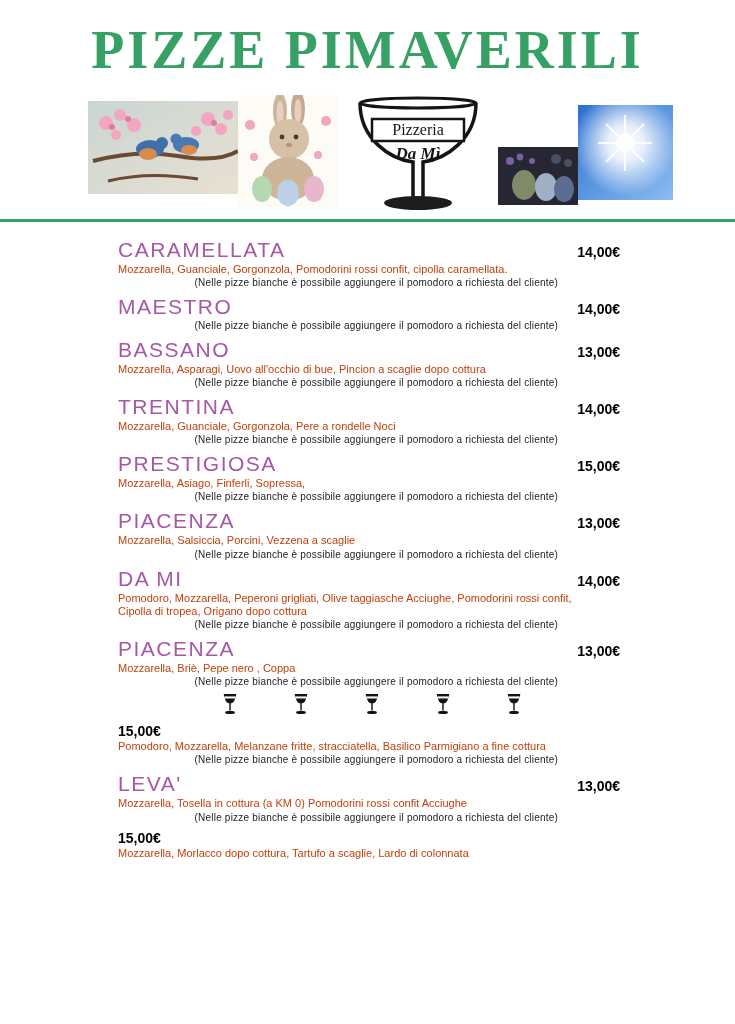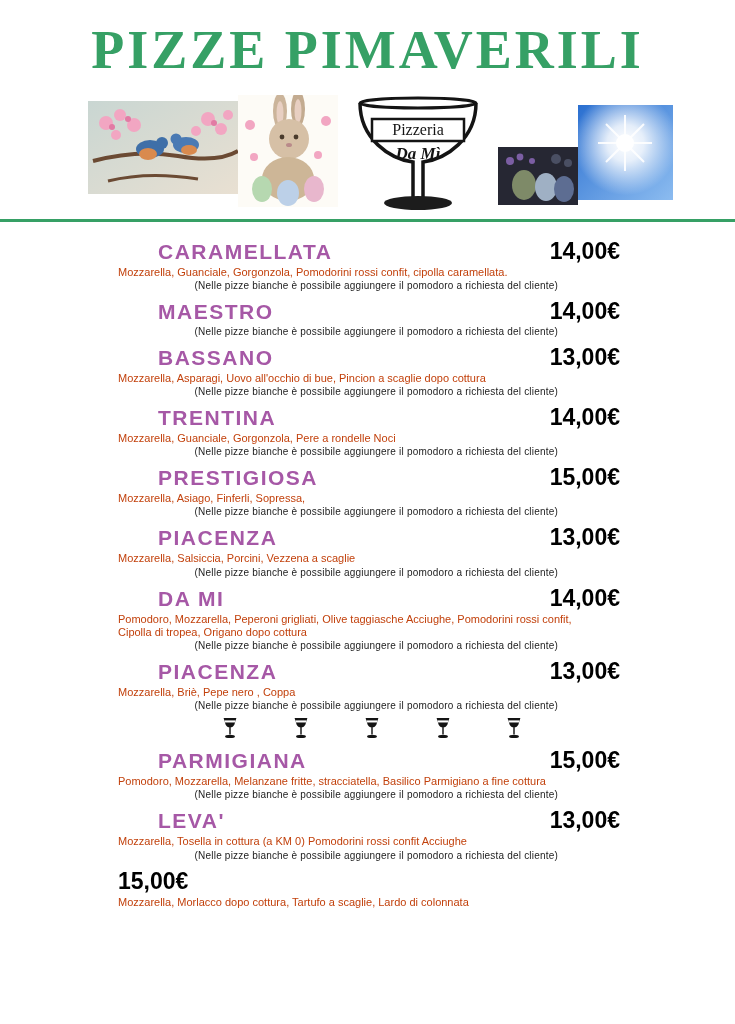--- a/index.html
+++ b/index.html
@@ -30,25 +30,24 @@
   .img-bunny{width:100px;height:112px;margin-top:2px;}
   .logo-box{width:160px;height:122px;margin-top:0;}
   .img-eggs{width:80px;height:58px;margin-top:54px;}
   .img-sun{width:95px;height:95px;margin-top:12px;}
   .divider{height:3px;background:var(--title-green);margin-top:10px;}
   
   .menu{padding:16px 115px 0 118px;}
   .item{margin-bottom:7px;}
   .item-head{display:flex;justify-content:space-between;align-items:baseline;}
   .item-name{
-    font-size:21px;font-weight:700;letter-spacing:1.5px;
+    font-size:21px;font-weight:400;letter-spacing:1.5px;
     color:var(--item-purple);
-    margin-left:40px;
-  }
-  .item-price{font-size:23px;font-weight:700;color:#000;}
+  }
+  .item-price{font-size:14px;font-weight:700;color:#000;}
   .item-desc{
     font-size:11px;line-height:1.2;color:#c2410c;max-width:458px;margin-top:1px;
   }
   .item-note{
     font-size:10px;color:#222;text-align:right;padding-right:62px;margin-top:1px;
     letter-spacing:.2px;
   }
   .glasses-row{
     display:flex;justify-content:space-between;width:300px;
     margin:5px 0 2px 104px;
@@ -299,21 +298,20 @@
           <rect x="3.2" y="4" width="13.6" height="2.6" fill="#ffffff"></rect>
           <rect x="9.1" y="12" width="1.8" height="9.5" fill="#141414"></rect>
           <ellipse cx="10" cy="24" rx="6.2" ry="2" fill="#141414"></ellipse>
         </svg>
       </span>
         </div>
   </div>
 
   <div class="item">
     <div class="item-head">
-      <span class="item-name">PARMIGIANA</span>
       <span class="item-price">15,00€</span>
     </div>
     <div class="item-desc">Pomodoro, Mozzarella, Melanzane fritte, stracciatella, Basilico Parmigiano a fine cottura</div>
     <div class="item-note">(Nelle pizze bianche è possibile aggiungere il pomodoro a richiesta del cliente)</div>
 
   </div>
 
   <div class="item">
     <div class="item-head">
       <span class="item-name">LEVA'</span>

